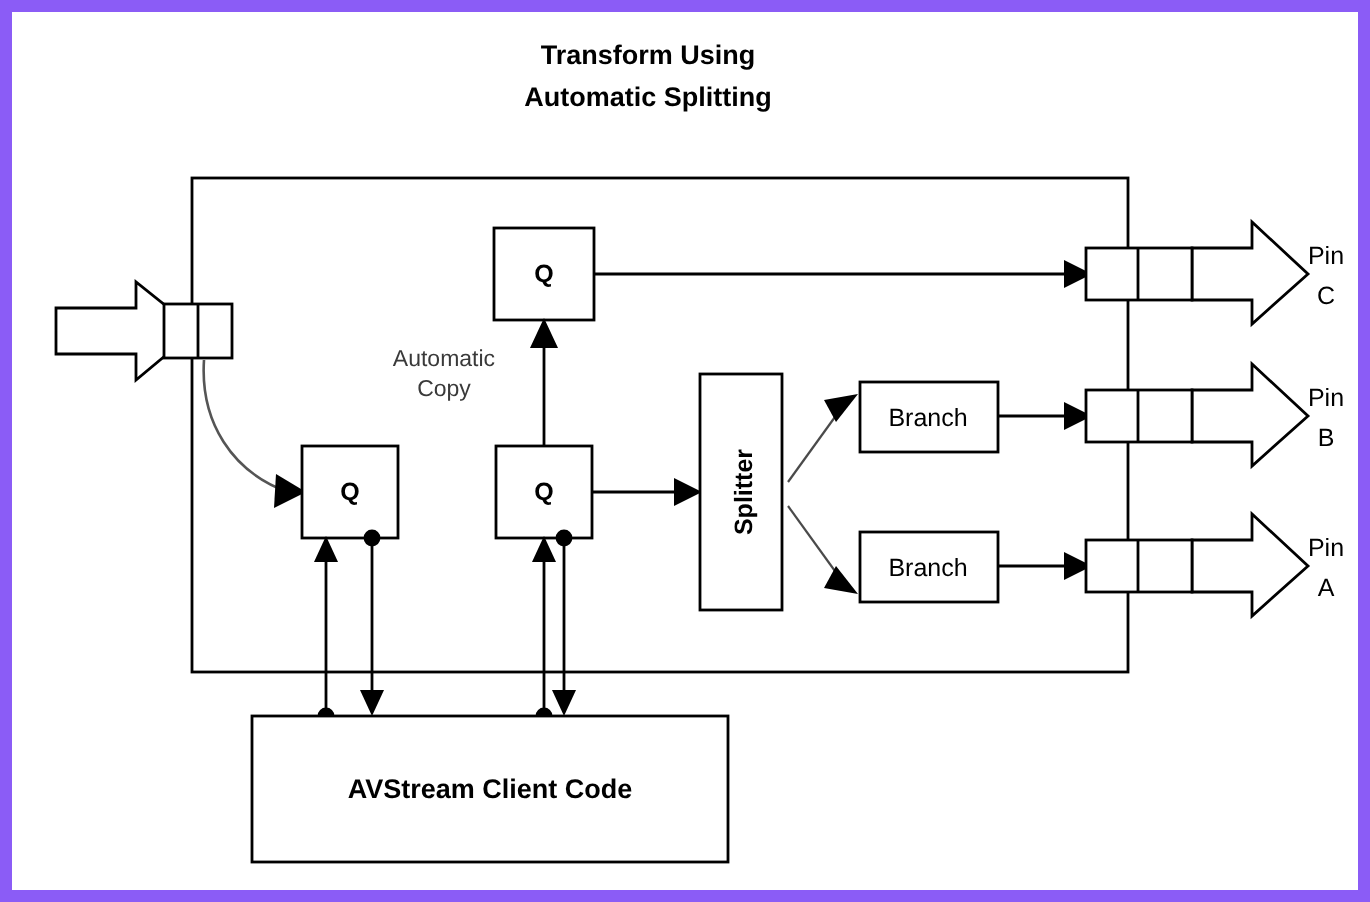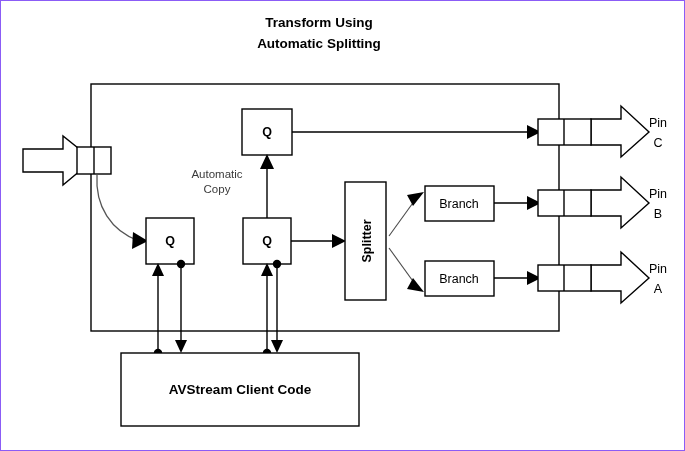--- a/index.html
+++ b/index.html
@@ -5,21 +5,21 @@
   html, body {
     margin: 0;
     padding: 0;
     background: #ffffff;
   }
   #canvas {
     position: relative;
     width: 685px;
     height: 451px;
     background: #ffffff;
-    border: 1px solid #8b5cf6;
+    border: 6px solid #8b5cf6;
     box-sizing: border-box;
     font-family: "Liberation Sans", sans-serif;
     overflow: hidden;
   }
   #diagram-svg {
     position: absolute;
     left: 0;
     top: 0;
     width: 685px;
     height: 451px;

